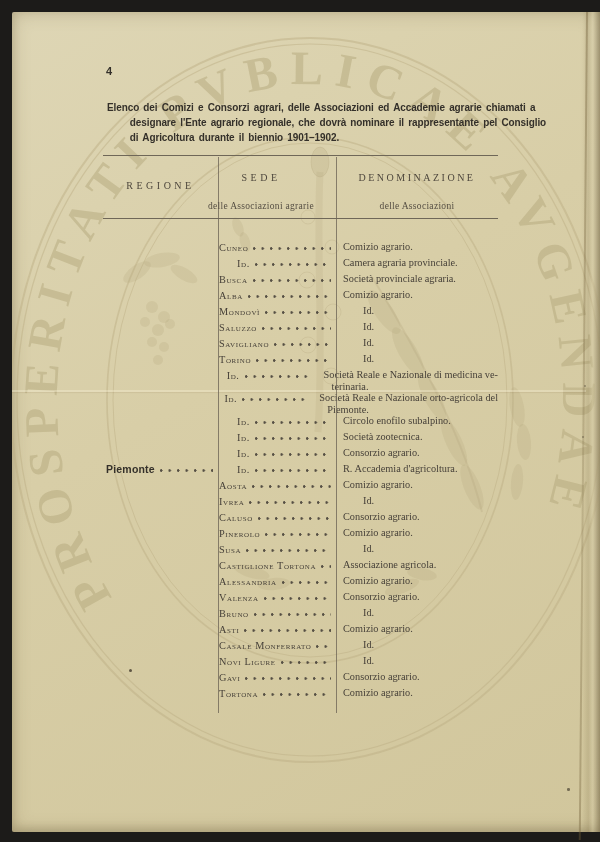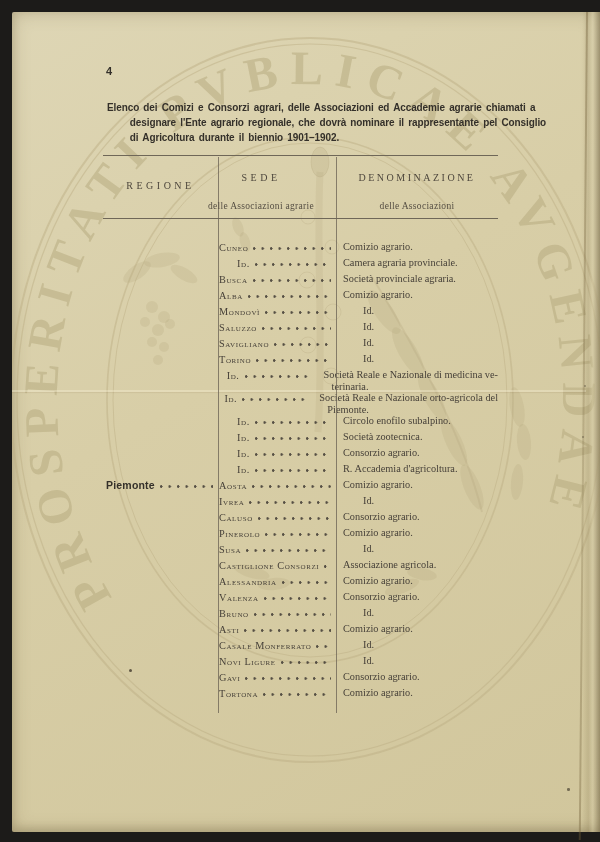--- a/index.html
+++ b/index.html
@@ -52,21 +52,21 @@
   .hc1{left:0;width:115px;padding-top:24px;}
   .hc2{left:99px;width:118px;padding-top:16px;}
   .hc3{left:233px;width:162px;padding-top:16px;}
   .hmain{letter-spacing:3.5px;display:block;}
   .hc3 .hmain{letter-spacing:2.5px;}
   .hsub{display:block;font-size:9.5px;letter-spacing:.3px;margin-top:18px;color:#544d42;}
   .tbody{position:relative;padding-top:22px;font-size:10.3px;}
   .tbody .vline{top:0;height:494px;}
   .row{display:flex;height:16px;align-items:flex-start;line-height:13px;}
   .row.two{height:23px;}
-  .c1{width:115px;display:flex;padding:0 5px 0 3px;margin-top:16px;}
+  .c1{width:115px;display:flex;padding:0 5px 0 3px;}
   .c2{width:118px;display:flex;padding-left:1px;padding-right:5px;}
   .c2.ind{padding-left:19px;}
   .c3{flex:1;padding-left:7px;white-space:nowrap;}
   .sede{font-variant:small-caps;letter-spacing:.6px;white-space:nowrap;}
   .dots{flex:1;height:3px;margin-top:6px;margin-left:5px;min-width:6px;
         background:radial-gradient(circle at 1.2px 1.5px,rgba(71,65,57,.9) 1.05px,rgba(71,65,57,0) 1.5px);
         background-size:8.5px 3px;background-repeat:repeat-x;}
   .denline{line-height:11.5px;}
   .denline.idn{margin-left:20px;}
   .denline.cont{margin-left:8px;}
@@ -359,21 +359,21 @@
             <span class="sede">Susa</span>
             <div class="dots"></div>
           </div>
           <div class="c3">
             <div class="denline idn">Id.</div>
           </div>
         </div>
         <div class="row">
           <div class="c1"></div>
           <div class="c2">
-            <span class="sede">Castiglione Consorzi</span>
+            <span class="sede">Castiglione Tortona</span>
             <div class="dots"></div>
           </div>
           <div class="c3">
             <div class="denline">Associazione agricola.</div>
           </div>
         </div>
         <div class="row">
           <div class="c1"></div>
           <div class="c2">
             <span class="sede">Alessandria</span>

